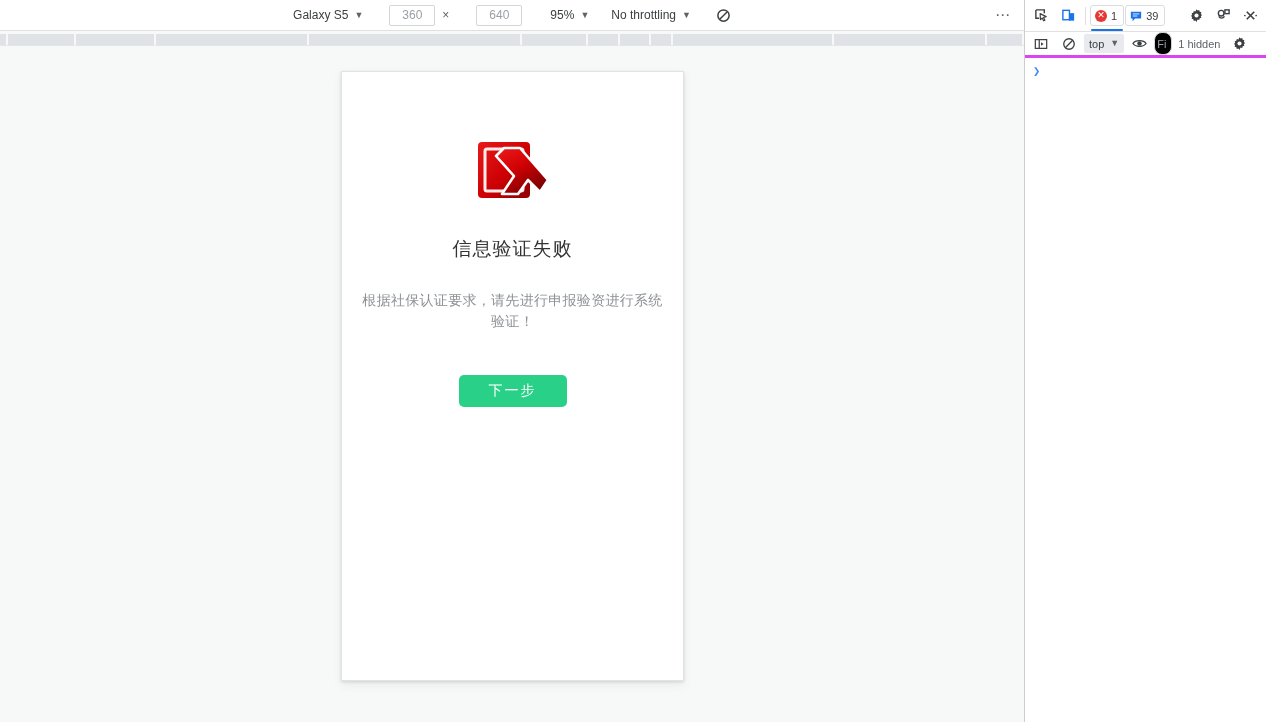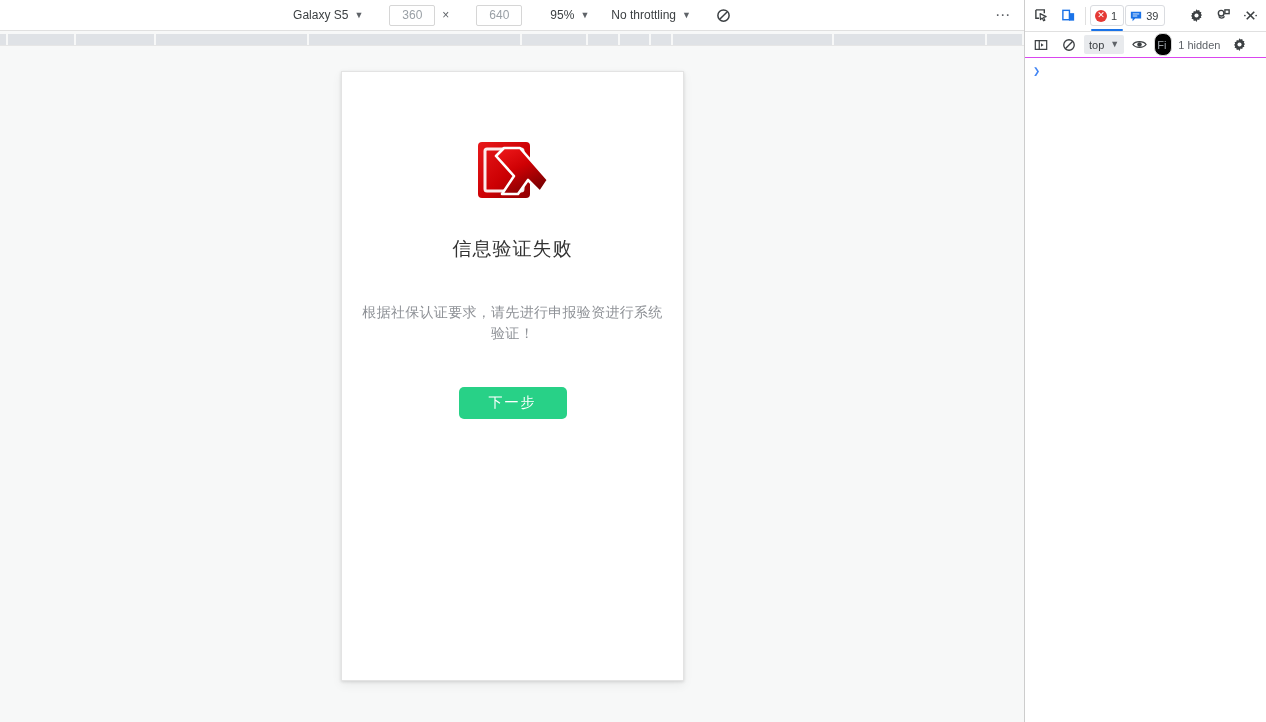--- a/index.html
+++ b/index.html
@@ -81,21 +81,21 @@
   
   .page {
     width: 100%; height: 100%;
     display: flex; flex-direction: column; align-items: center;
     padding-top: 62px;
     background: #fff;
   }
   .err-icon { width: 78px; height: 72px; margin-bottom: 30px; }
   .page-title {
     font-size: 19px; color: #333333; font-weight: 400;
-    letter-spacing: 1px; margin-bottom: 40px;
+    letter-spacing: 1px; margin-bottom: 28px;
     font-family: "Liberation Sans", "DejaVu Sans", sans-serif;
   }
   .page-desc {
     font-size: 14px; color: #8e9196; line-height: 21px;
     text-align: center; width: 310px; letter-spacing: .3px;
   }
   .next-btn {
     margin-top: 43px;
     width: 108px; height: 32px;
     background: #28d187; color: #ffffff;
@@ -129,21 +129,21 @@
     height: 2px; background: #1a73e8; border-radius: 1px;
   }
   .dot-err {
     width: 12px; height: 12px; border-radius: 50%; background: #e53935;
     display: flex; align-items: center; justify-content: center;
     color: #fff; font-size: 9px; line-height: 1; font-weight: bold;
   }
 
   .dev-filterbar {
     height: 26px; display: flex; align-items: center;
-    border-bottom: 1px solid #d946ef; padding: 0 3px; gap: 2px;
+    border-bottom: 3px solid #d946ef; padding: 0 3px; gap: 2px;
   }
   .ctx-select {
     height: 19px; display: flex; align-items: center;
     background: #e8eaed; border-radius: 2px; padding: 0 5px;
     font-size: 11px; color: #3c4043; cursor: pointer;
   }
   .filter-input {
     width: 18px; height: 23px; border: 1px solid #d6d6d6; border-radius: 8px;
     font-size: 11px; color: #9aa0a6; padding: 0 2px; outline: none; background: #000000;
     font-family: "Liberation Sans", sans-serif;

